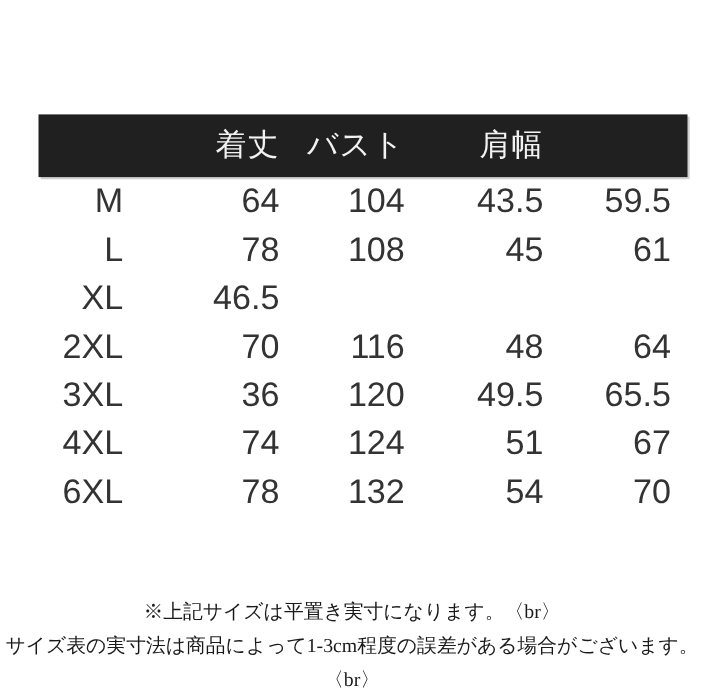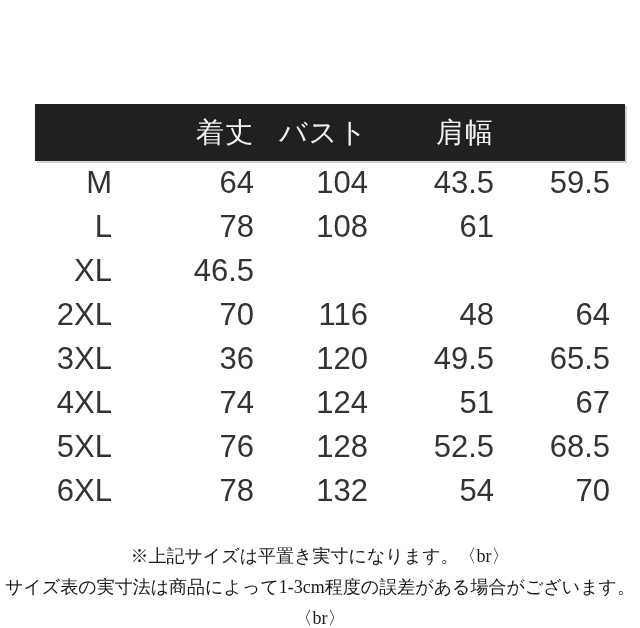--- a/index.html
+++ b/index.html
@@ -89,20 +89,21 @@
       <div class="cell">64</div>
       <div class="cell">104</div>
       <div class="cell">43.5</div>
       <div class="cell">59.5</div>
     </div>
 
     <div class="grid body-row">
       <div class="cell">L</div>
       <div class="cell">78</div>
       <div class="cell">108</div>
+      <div class="cell">45</div>
       <div class="cell">61</div>
     </div>
 
     <div class="grid body-row">
       <div class="cell">XL</div>
       <div class="cell">46.5</div>
     </div>
 
     <div class="grid body-row">
       <div class="cell">2XL</div>
@@ -121,27 +122,20 @@
     </div>
 
     <div class="grid body-row">
       <div class="cell">4XL</div>
       <div class="cell">74</div>
       <div class="cell">124</div>
       <div class="cell">51</div>
       <div class="cell">67</div>
     </div>
 
-    <div class="grid body-row">
-      <div class="cell">5XL</div>
-      <div class="cell">76</div>
-      <div class="cell">128</div>
-      <div class="cell">52.5</div>
-      <div class="cell">68.5</div>
-    </div>
 
     <div class="grid body-row">
       <div class="cell">6XL</div>
       <div class="cell">78</div>
       <div class="cell">132</div>
       <div class="cell">54</div>
       <div class="cell">70</div>
     </div>
   </div>
 

